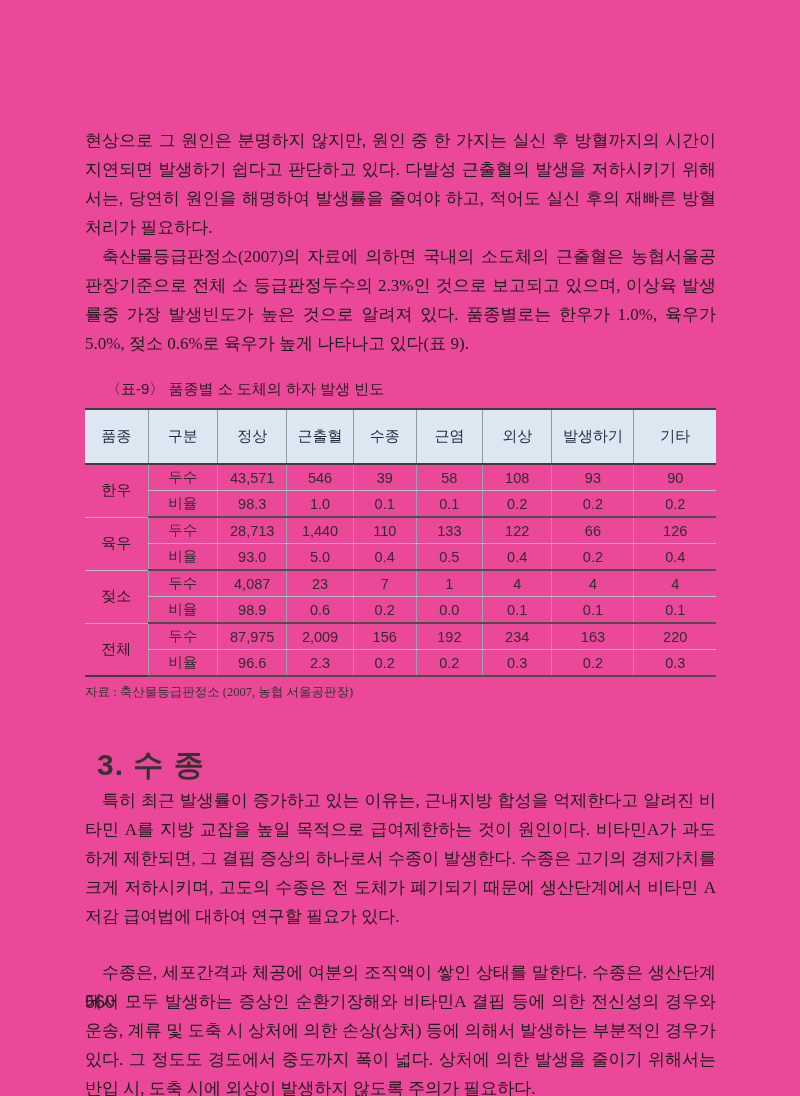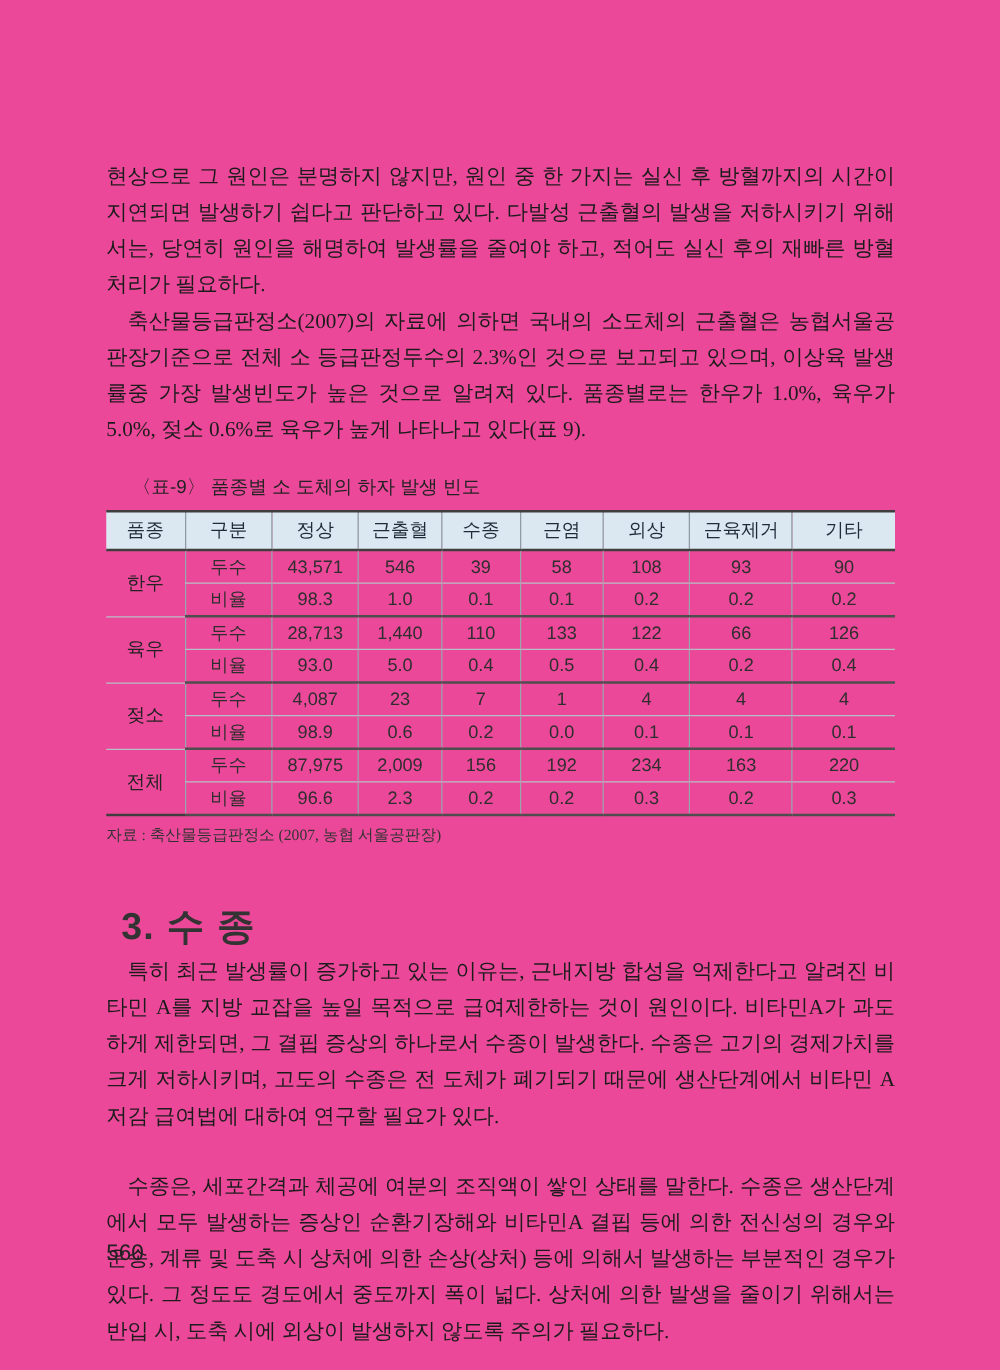--- a/index.html
+++ b/index.html
@@ -42,21 +42,21 @@
     table-layout: fixed;
     text-align: center;
     border-top: 2px solid #3e3e3e;
     border-bottom: 2px solid #3e3e3e;
     font-family: "Liberation Sans", "DejaVu Sans", sans-serif;
   }
   table.defect-table thead th {
     font-weight: 400;
     font-size: 15px;
     color: #1e2b38;
-    padding: 5px 2px;
+    padding: 17px 2px;
     border-bottom: 2px solid #3e3e3e;
   }
   table.defect-table thead th:not(:first-child) { border-left: 1px solid #8f9aa4; }
   table.defect-table td {
     font-size: 14.5px;
     color: #2e2e2e;
     padding: 3px 2px;
     border-left: 1px solid #9aa4ad;
   }
   table.defect-table td.breed {
@@ -120,21 +120,21 @@
         </colgroup>
       <thead>
         <tr id="table-header-row">
             <th style="background: rgb(219, 231, 241);">품종</th>
             <th style="background: rgb(219, 231, 241);">구분</th>
             <th style="background: rgb(219, 231, 241);">정상</th>
             <th style="background: rgb(219, 231, 241);">근출혈</th>
             <th style="background: rgb(219, 231, 241);">수종</th>
             <th style="background: rgb(219, 231, 241);">근염</th>
             <th style="background: rgb(219, 231, 241);">외상</th>
-            <th style="background: rgb(219, 231, 241);">근육제거</th>
+            <th style="background: rgb(219, 231, 241);">발생하기</th>
             <th style="background: rgb(219, 231, 241);">기타</th>
           </tr>
       </thead>
       <tbody id="table-body">
           <tr class="row-count">
             <td class="breed" rowspan="2">한우</td>
             <td>두수</td>
             <td>43,571</td>
             <td>546</td>
             <td>39</td>

